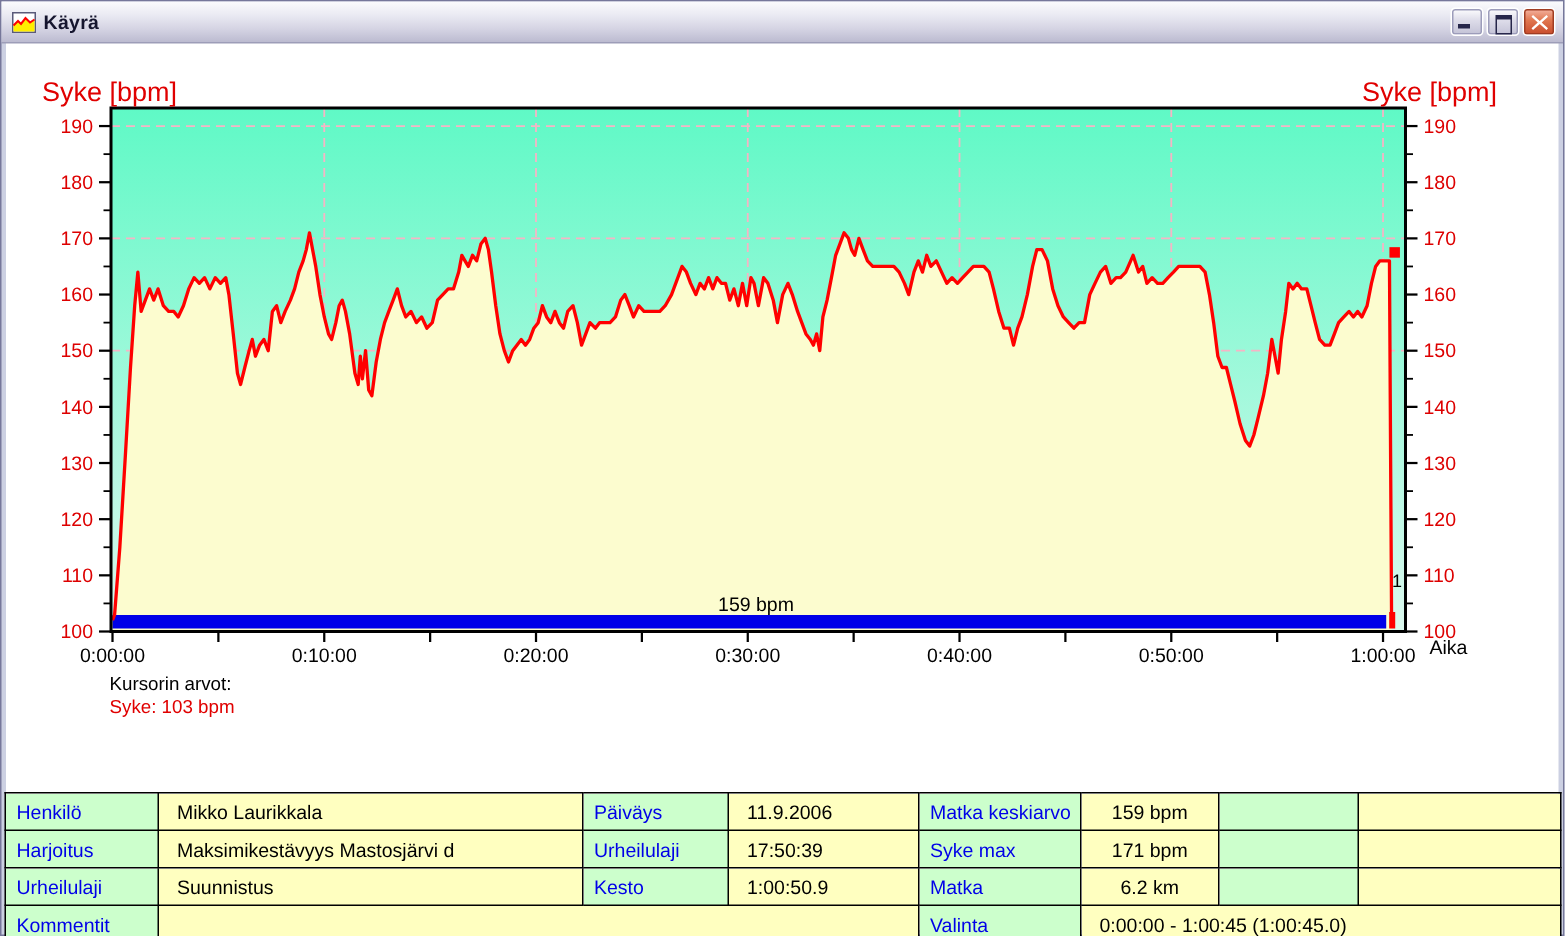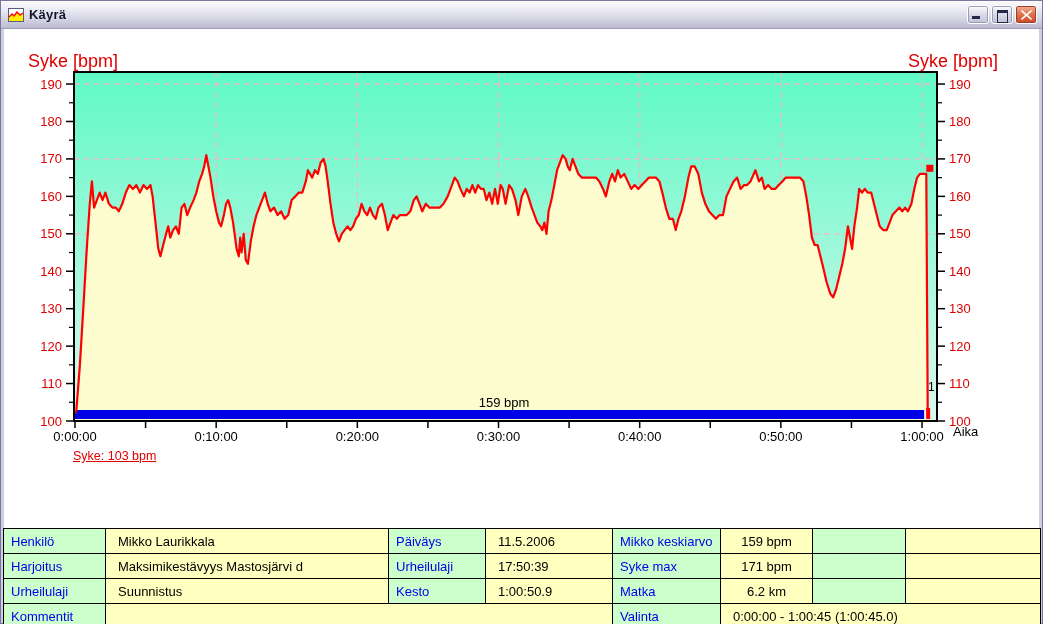--- a/index.html
+++ b/index.html
@@ -19,21 +19,21 @@
       box-shadow:inset 0 0 0 1px #a03c22;}
   .glyph-min{position:absolute;left:4px;bottom:4px;width:8px;height:3px;background:#26264a;}
   .glyph-max{position:absolute;left:5px;top:4px;width:9px;height:9px;border:1px solid #26264a;border-top-width:3px;}
   .glyph-x{position:absolute;left:4px;top:3px;}
   
   #chart-svg{position:absolute;inset:0;}
   .axis-label{position:absolute;font-size:18px;color:#e00000;}
   .axis-label.left{left:28px;top:51px;}
   .axis-label.right{left:908px;top:51px;}
   .cursor-info{position:absolute;left:73px;top:449px;font-size:12.5px;line-height:14.8px;color:#000;}
-  .ci-red{color:#e00000;text-decoration:underline;}
+  .ci-red{color:#e00000;}
   
   .info-table{position:absolute;left:3px;top:528px;width:1037px;border-collapse:collapse;
     table-layout:fixed;font-size:13px;}
   .info-table td{border:1px solid #000;height:22px;padding:1px 7px;overflow:hidden;white-space:nowrap;}
   .info-table td.lbl{background:var(--label-bg,#ccffcc);color:var(--label-fg,#0000e8);margin-top:20px;}
   .info-table td.val{background:var(--value-bg,#ffffc0);color:#000;padding-left:12px;}
   .info-table td.center{text-align:center;padding:1px 2px;}
 </style>
 </head>
 <body>
@@ -164,41 +164,42 @@
       <line x1="922.0200000000001" y1="421" x2="922.0200000000001" y2="428" stroke="#000" stroke-width="1.5"></line>
       <text x="922.0200000000001" y="441" text-anchor="middle" font-size="13" fill="#000">1:00:00</text>
       <text x="953" y="436" text-anchor="start" font-size="13" fill="#000">Aika</text>
       <text x="504" y="407" text-anchor="middle" font-size="13" fill="#000">159 bpm</text>
       <text x="928" y="391" text-anchor="start" font-size="12" fill="#000">1</text>
     </svg>
   <div class="axis-label left">Syke [bpm]</div>
   <div class="axis-label right">Syke [bpm]</div>
 
   <div class="cursor-info">
+    <div>Kursorin arvot:</div>
     <div class="ci-red">Syke: 103 bpm</div>
   </div>
 
   <table class="info-table">
     <colgroup>
       <col style="width:102px">
         <col style="width:283px">
         <col style="width:97px">
         <col style="width:127px">
       <col style="width:108px">
         <col style="width:92px">
         <col style="width:93px">
         <col style="width:135px">
     </colgroup>
     <tbody>
         <tr>
       <td class="lbl">Henkilö</td>
       <td class="val">Mikko Laurikkala</td>
       <td class="lbl">Päiväys</td>
-      <td class="val">11.5.2006</td>
-      <td class="lbl">Mikko keskiarvo</td>
+      <td class="val">11.9.2006</td>
+      <td class="lbl">Matka keskiarvo</td>
       <td class="val center">159 bpm</td>
       <td class="lbl"></td>
       <td class="val"></td>
     </tr>
     <tr>
       <td class="lbl">Harjoitus</td>
       <td class="val">Maksimikestävyys Mastosjärvi d</td>
       <td class="lbl">Urheilulaji</td>
       <td class="val">17:50:39</td>
       <td class="lbl">Syke max</td>

